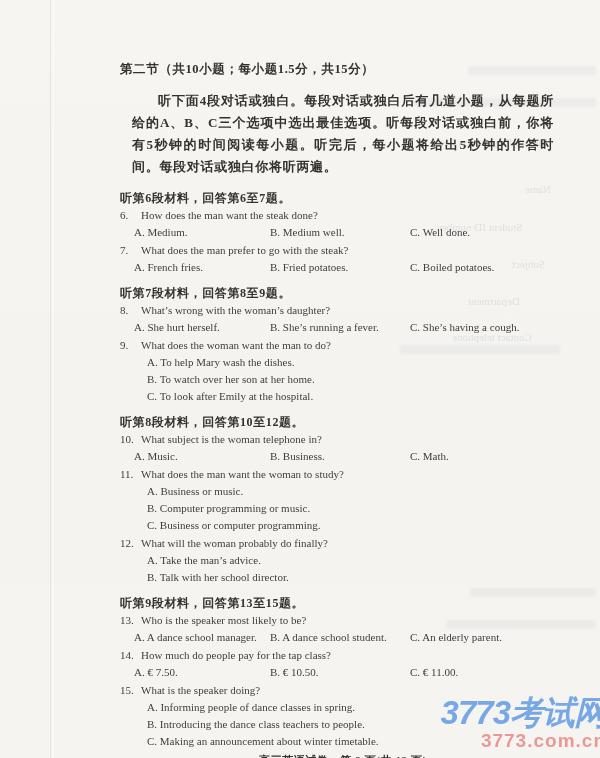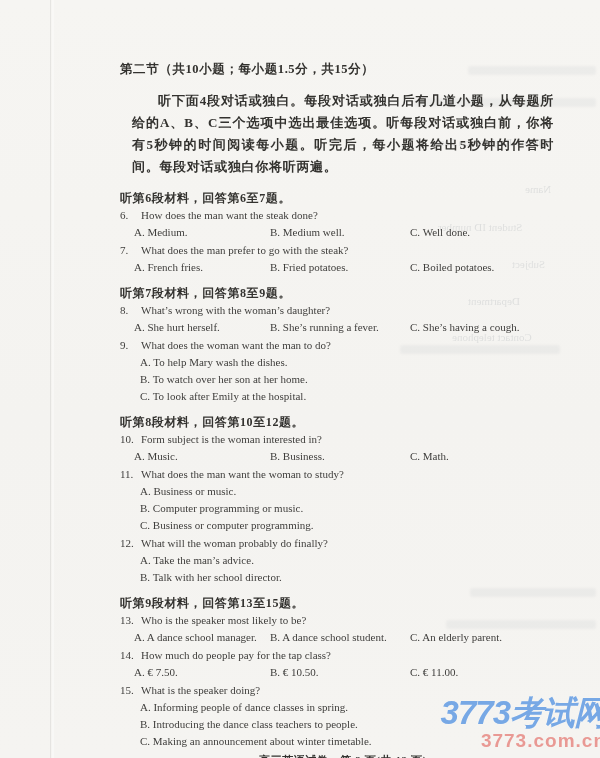--- a/index.html
+++ b/index.html
@@ -24,21 +24,21 @@
   .group-header{font-size:12px;line-height:16px;}
 
   .q{display:flex;line-height:17px;font-size:11px;margin-top:1px;}
   .qnum{flex:0 0 21px;}
   .qtext{flex:1;}
   .opts-inline{display:flex;margin-left:14px;line-height:17px;font-size:11px;}
   .opts-inline .colA{flex:0 0 136px;white-space:nowrap;}
   .opts-inline .colB{flex:0 0 140px;white-space:nowrap;}
   .opts-inline .colC{flex:1;white-space:nowrap;}
   .opts-stacked{line-height:17px;font-size:11px;}
-  .opts-stacked .opt{margin-left:20px;}
+  .opts-stacked .opt{margin-left:27px;}
 
   .footer{font-size:11px;line-height:14px;text-align:center;margin-top:3px;}
 
   .watermark{position:absolute;right:-6px;bottom:8px;text-align:right;
     font-family:"Liberation Sans","DejaVu Sans",sans-serif;line-height:1;}
   .wm-name{font-size:33px;font-weight:bold;font-style:italic;
     color:#6aa0e4;letter-spacing:-1px;
     text-shadow:0 0 1px rgba(255,255,255,.6);opacity:.9;}
   .wm-url{font-size:19px;font-weight:bold;color:#e8908a;letter-spacing:1px;margin-top:2px;opacity:.9;}
 
@@ -124,21 +124,21 @@
         <div class="opt">A.  To help Mary wash the dishes.</div>
         <div class="opt">B.  To watch over her son at her home.</div>
         <div class="opt">C.  To look after Emily at the hospital.</div>
       </div>
     </div>
 
     <div class="group">
       <div class="group-header cn">听第8段材料，回答第10至12题。</div>
       <div class="q">
         <span class="qnum">10.</span>
-        <span class="qtext">Form subject is the woman interested in?</span>
+        <span class="qtext">What subject is the woman telephone in?</span>
       </div>
       <div class="opts-inline">
         <span class="colA">A.  Music.</span>
         <span class="colB">B.  Business.</span>
         <span class="colC">C.  Math.</span>
       </div>
       <div class="q">
         <span class="qnum">11.</span>
         <span class="qtext">What does the man want the woman to study?</span>
       </div>

